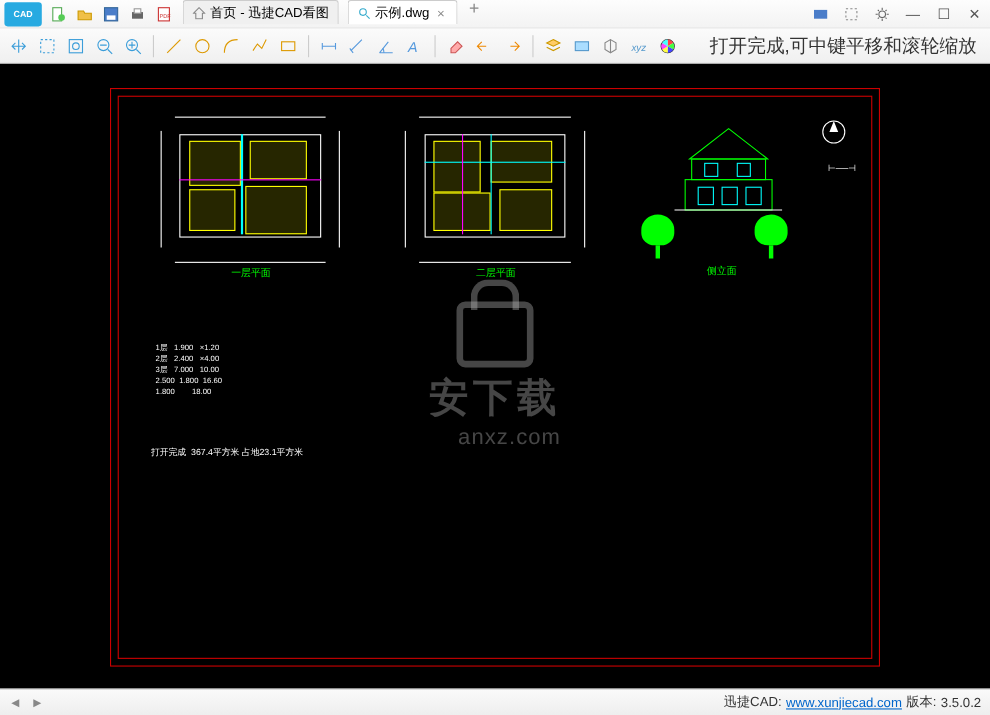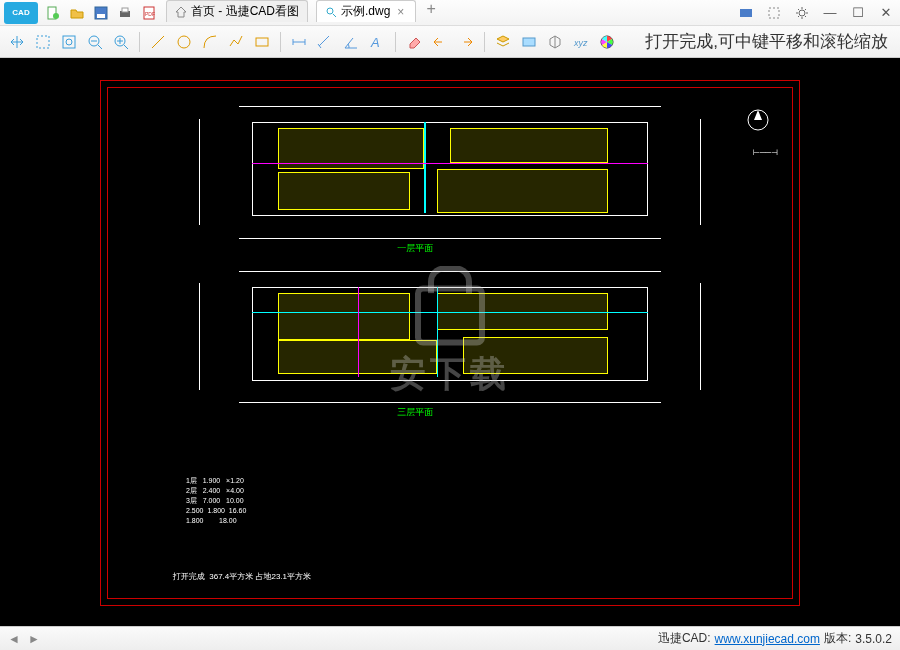--- a/index.html
+++ b/index.html
@@ -18,21 +18,21 @@
 
 .toolbar { height:32px; background:linear-gradient(#fbfbfb,#f0f0f0); border-bottom:1px solid #ccc; display:flex; align-items:center; padding:0 6px; gap:4px;}
 .tool-btn { width:22px; height:22px; display:flex; align-items:center; justify-content:center; cursor:pointer; border-radius:2px;}
 .tool-sep { width:1px; height:20px; background:#ccc; margin:0 3px;}
 .hint-text { margin-left:auto; font-size:17px; color:#333; padding-right:6px;}
 
 .canvas-area { position:absolute; top:58px; left:0; right:0; bottom:24px; background:#000; overflow:hidden;}
 .drawing-frame { position:absolute; top:22px; left:100px; right:100px; bottom:20px; border:1px solid #c00; }
 .drawing-inner { position:absolute; top:6px; left:6px; right:6px; bottom:6px; border:1px solid #c00; }
 
-.grid6 { position:absolute; top:12px; left:12px; right:12px; bottom:12px; display:grid; grid-template-columns:1fr; grid-template-rows:1fr 1fr 1fr; gap:8px;}
+.grid6 { position:absolute; top:12px; left:12px; right:12px; bottom:12px; display:grid; grid-template-columns:1fr 1fr 1fr; grid-template-rows:1fr 1fr 1fr; gap:8px;}
 .cell { position:relative; }
 
 .dim-h { position:absolute; height:1px; background:#fff;}
 .dim-v { position:absolute; width:1px; background:#fff;}
 .wall-box { position:absolute; border:1px solid #fff;}
 .room-fill { position:absolute; background:rgba(255,255,0,0.15); border:1px solid #ff0;}
 .cyan-line { position:absolute; background:#0ff;}
 .mag-line { position:absolute; background:#f0f;}
 .label-text { position:absolute; color:#0f0; font-size:9px; }
 .tree { position:absolute; width:30px; height:40px; }
@@ -304,25 +304,47 @@
           <div class="dim-v" style="left:12%;top:12%;bottom:20%"></div>
           <div class="dim-v" style="right:12%;top:12%;bottom:20%"></div>
           <div class="wall-box" style="top:14%;left:20%;right:20%;bottom:26%"></div>
           <div class="room-fill" style="top:18%;left:24%;width:20%;height:30%"></div>
           <div class="room-fill" style="top:18%;left:48%;width:26%;height:24%"></div>
           <div class="room-fill" style="top:48%;left:24%;width:24%;height:22%"></div>
           <div class="room-fill" style="top:46%;left:52%;width:22%;height:24%"></div>
           <div class="cyan-line" style="top:30%;left:20%;right:20%;height:1px"></div>
           <div class="cyan-line" style="top:14%;left:48%;width:1px;height:58%"></div>
           <div class="mag-line" style="top:14%;left:36%;width:1px;height:58%"></div>
-          <div class="label-text" style="bottom:2px;left:42%">三层平面</div>
+          <div class="label-text" style="bottom:2px;left:42%">二层平面</div>
         </div>
 
 
 
+        <div class="cell">
+          <div class="tree" style="bottom:22px;left:8%">
+              <div class="tree-top"></div>
+              <div class="tree-trunk"></div>
+            </div>
+          <div class="tree" style="bottom:22px;right:30%">
+              <div class="tree-top"></div>
+              <div class="tree-trunk"></div>
+            </div>
+          <svg style="position:absolute;left:22%;width:46%;top:6%;bottom:18%" viewBox="0 0 100 90" preserveAspectRatio="none">
+            <rect x="10" y="55" width="80" height="28" fill="none" stroke="#0f0"></rect>
+            <rect x="16" y="36" width="68" height="19" fill="none" stroke="#0f0"></rect>
+            <polygon points="50,8 86,36 14,36" fill="none" stroke="#0f0"></polygon>
+            <rect x="22" y="62" width="14" height="16" fill="none" stroke="#0ff"></rect>
+            <rect x="44" y="62" width="14" height="16" fill="none" stroke="#0ff"></rect>
+            <rect x="66" y="62" width="14" height="16" fill="none" stroke="#0ff"></rect>
+            <rect x="28" y="40" width="12" height="12" fill="none" stroke="#0ff"></rect>
+            <rect x="58" y="40" width="12" height="12" fill="none" stroke="#0ff"></rect>
+            <line x1="0" y1="83" x2="100" y2="83" stroke="#fff"></line>
+          </svg>
+          <div class="label-text" style="bottom:4px;left:36%">侧立面</div>
+        </div>
 
         <div class="cell">
           <div style="position:absolute;left:10%;top:30%;right:20%;color:#fff;font-size:7px;line-height:10px">
             <div>1层&nbsp;&nbsp;&nbsp;1.900&nbsp;&nbsp;&nbsp;×1.20</div>
             <div>2层&nbsp;&nbsp;&nbsp;2.400&nbsp;&nbsp;&nbsp;×4.00</div>
             <div>3层&nbsp;&nbsp;&nbsp;7.000&nbsp;&nbsp;&nbsp;10.00</div>
             <div>2.500&nbsp;&nbsp;1.800&nbsp;&nbsp;16.60</div>
             <div>1.800&nbsp;&nbsp;&nbsp;&nbsp;&nbsp;&nbsp;&nbsp;&nbsp;18.00</div>
           </div>
           <div class="label-text" style="bottom:4px;left:8%;color:#fff;font-size:8px">
@@ -330,20 +352,21 @@
           </div>
         </div>
 
       </div>
     </div>
   </div>
 
   <div class="watermark">
     <div class="lock"></div>
     <div class="wm1">安下载</div>
+    <div class="wm2">anxz.com</div>
   </div>
 </div>
 
 <div class="bottom-tabs">
   <div class="model-tab">模型</div>
 </div>
 
 <div class="statusbar">
   <div class="sb-left">
     <div class="sb-arrow">◄</div>

